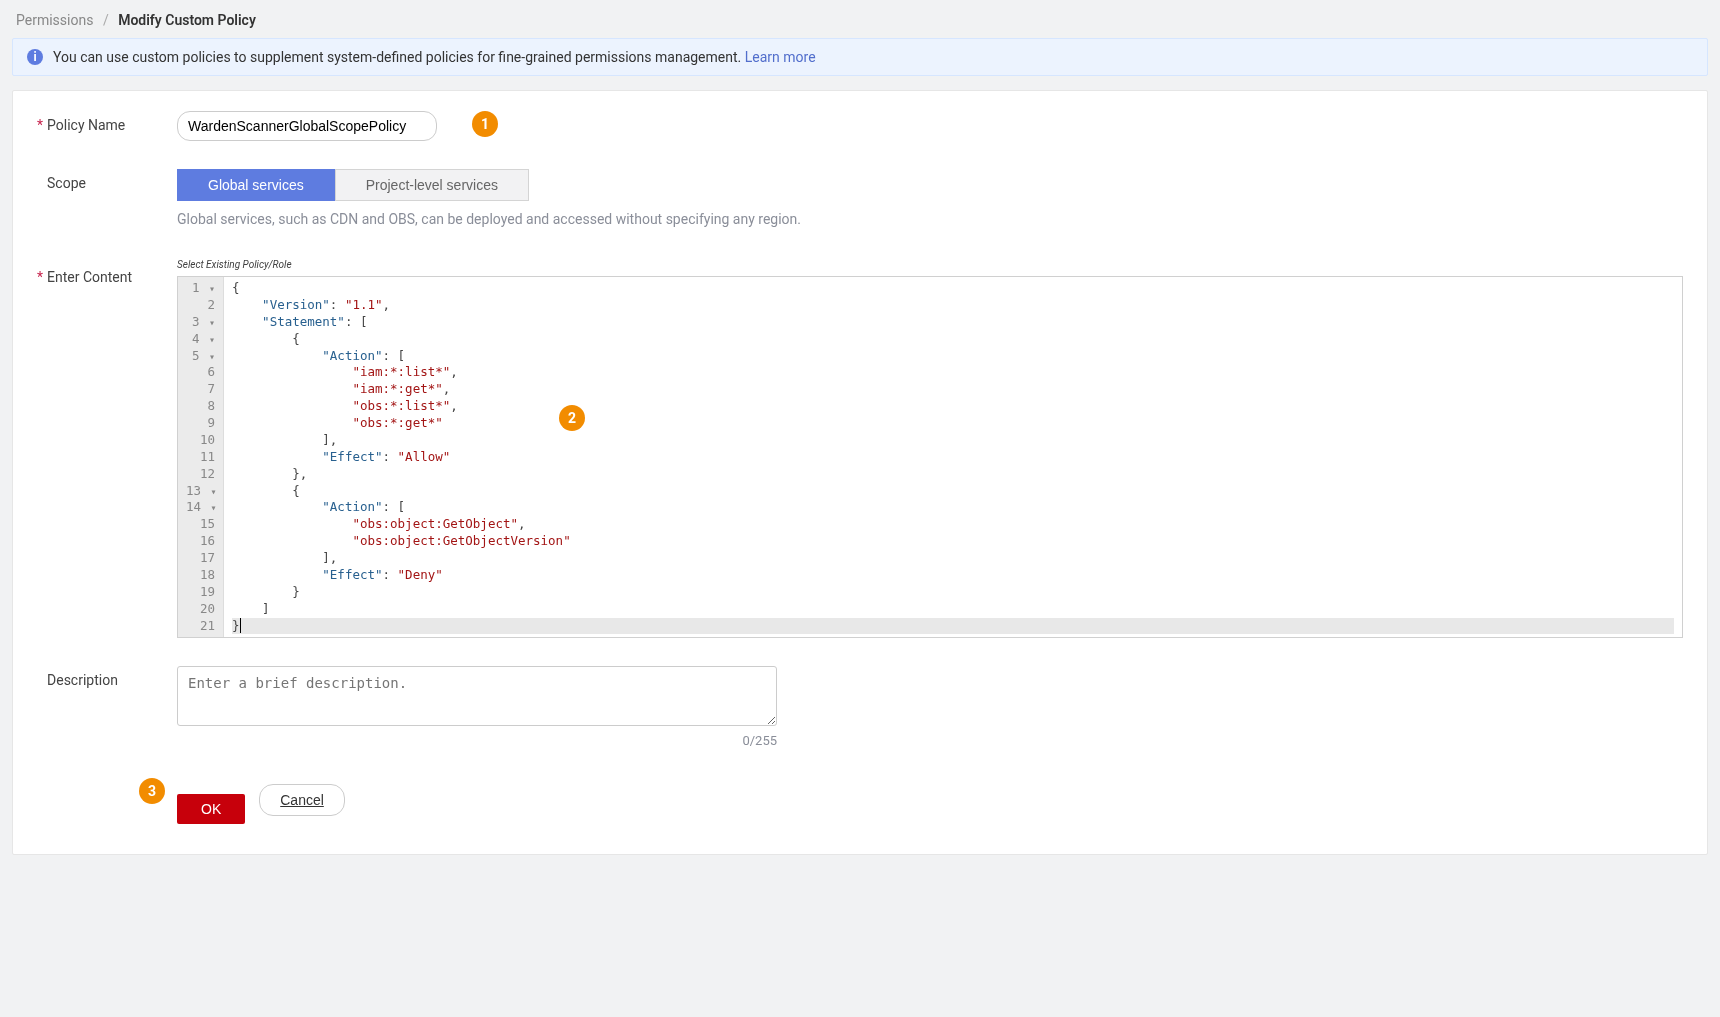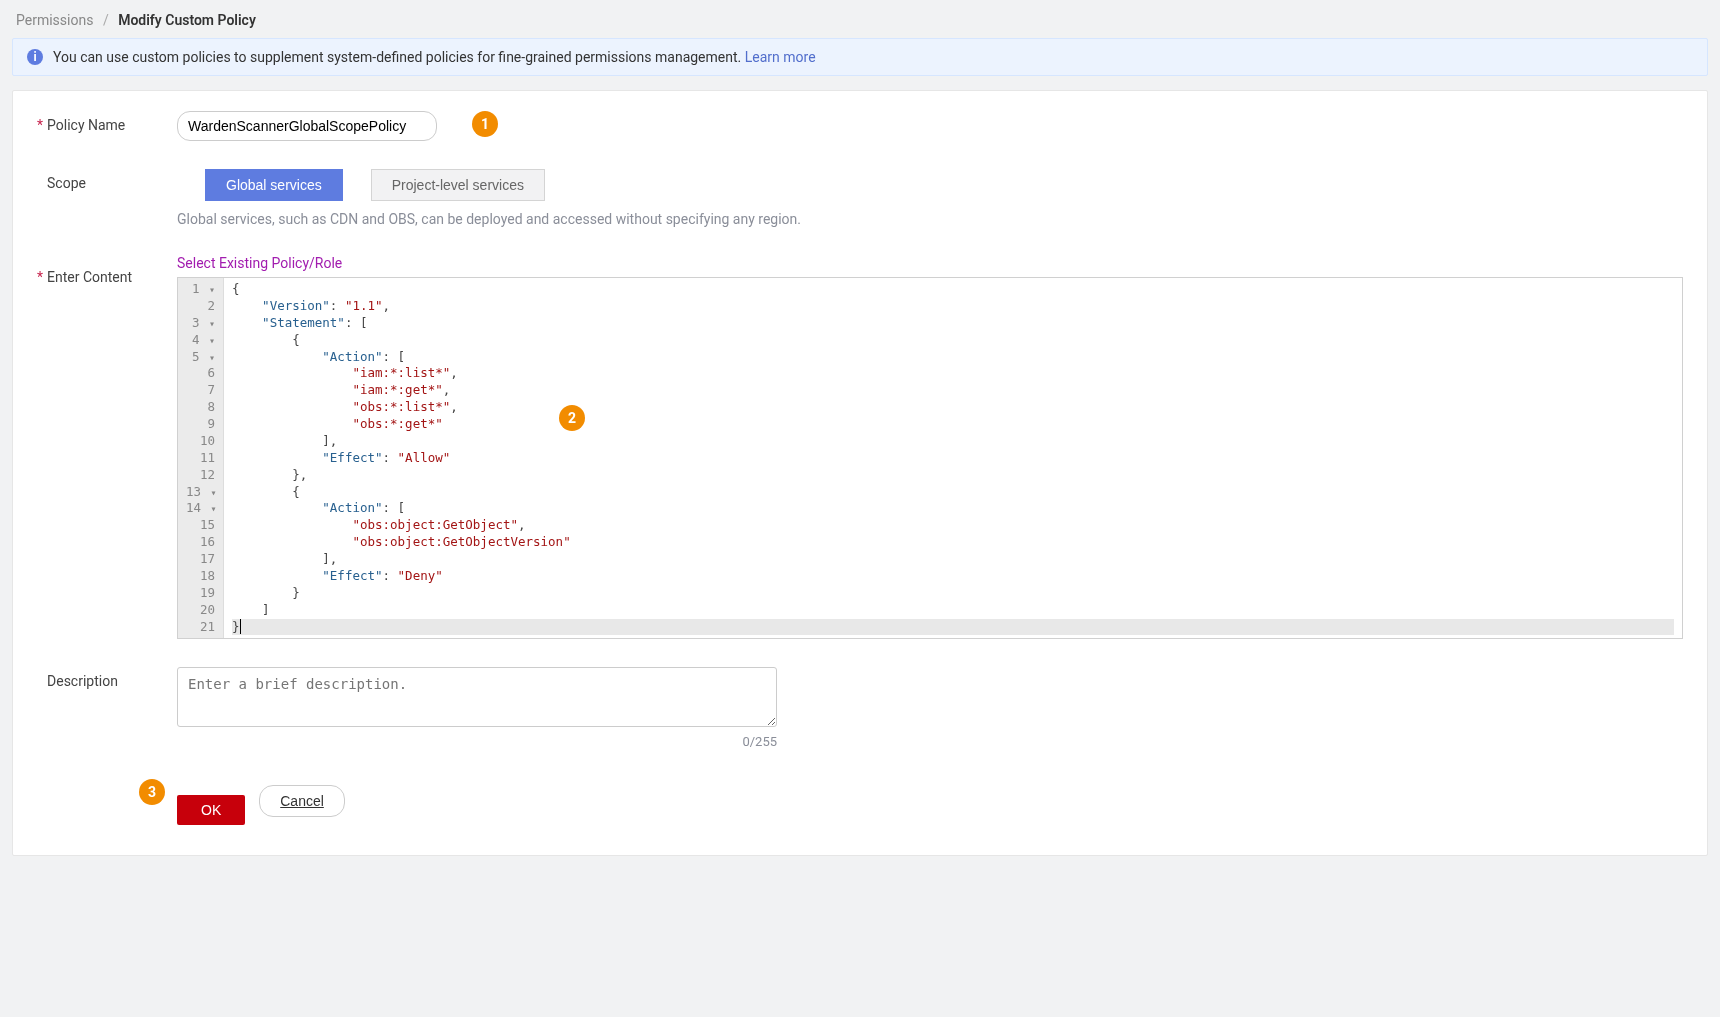--- a/index.html
+++ b/index.html
@@ -66,46 +66,46 @@
   .text-input {
     width: 260px;
     padding: 6px 10px;
     border:1px solid #ccc;
     border-radius:13px;
     font-size:14px;
   }
 
   .scope-group, .view-group { display:flex; }
   .toggle-btn {
-    padding: 7px 20px;
+    padding: 7px 30px;
     border:1px solid #d4d4d4;
     background:#f5f5f6;
     color:#333;
     font-size:14px;
     cursor:pointer;
-    margin-left:28px;
   }
   .toggle-btn.light { background:#f2f2f3; color:#666;}
   .toggle-btn.active {
     background:#5e7ce0;
     color:#fff;
     border-color:#5e7ce0;
   }
   .scope-hint {
     margin-top:10px;
     color:#8a8e99;
     font-size:14px;
   }
 
   .select-link {
-    color:#a21caf;
-    font-size:14px;
+    color:#404040;
+    font-size:10px;
     cursor:pointer;
     display:inline-block;
     margin-bottom:6px;
+    font-style:italic;
   }
 
   .editor {
     border:1px solid #d0d0d0;
     display:flex;
     min-height:360px;
     width:100%;
     font-family: "Consolas","Monaco",monospace;
     font-size:12.5px;
     line-height:1.35;

